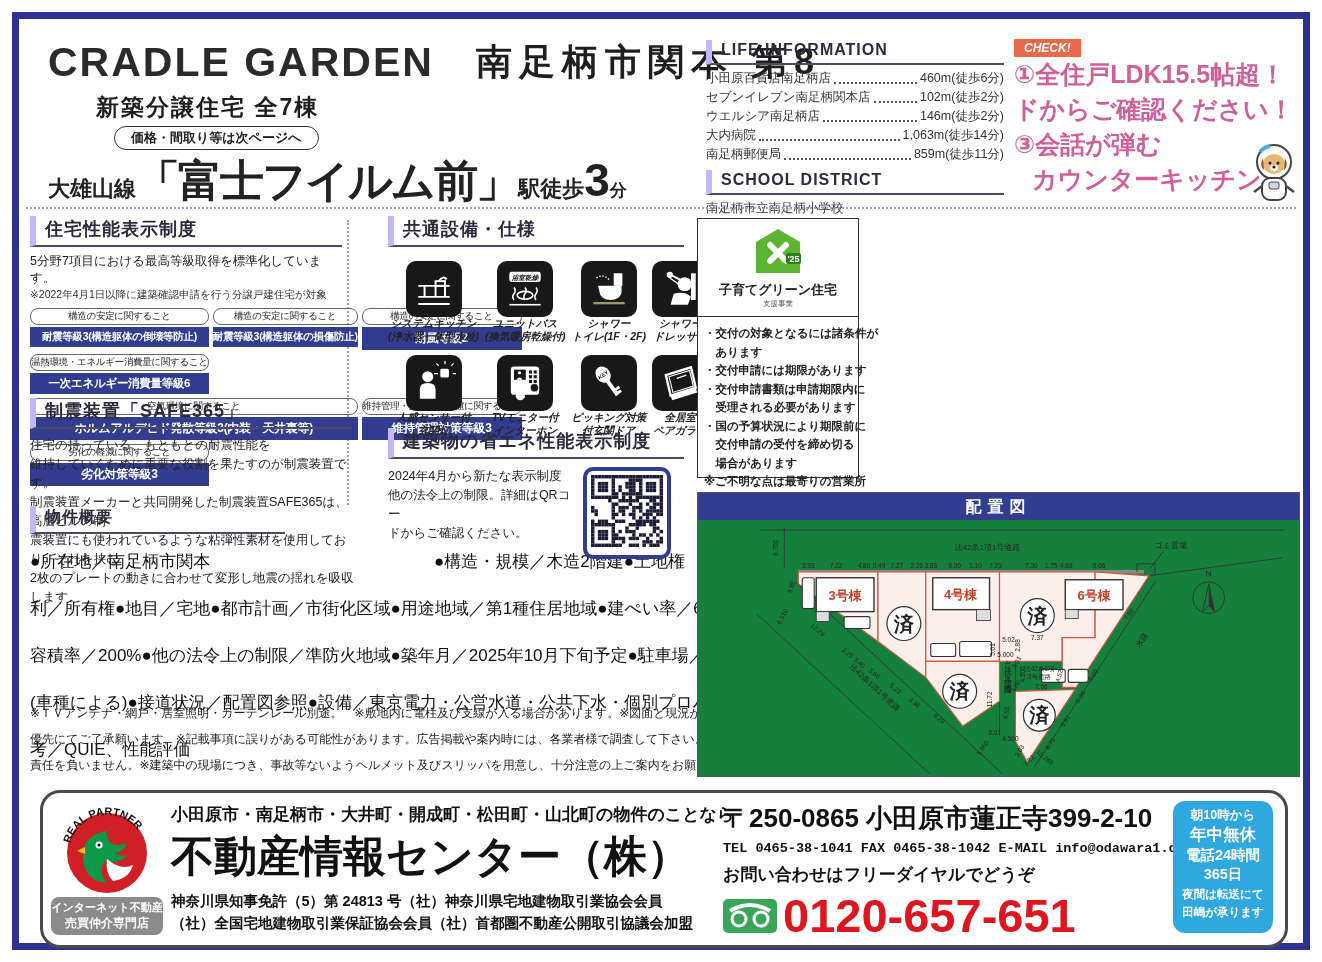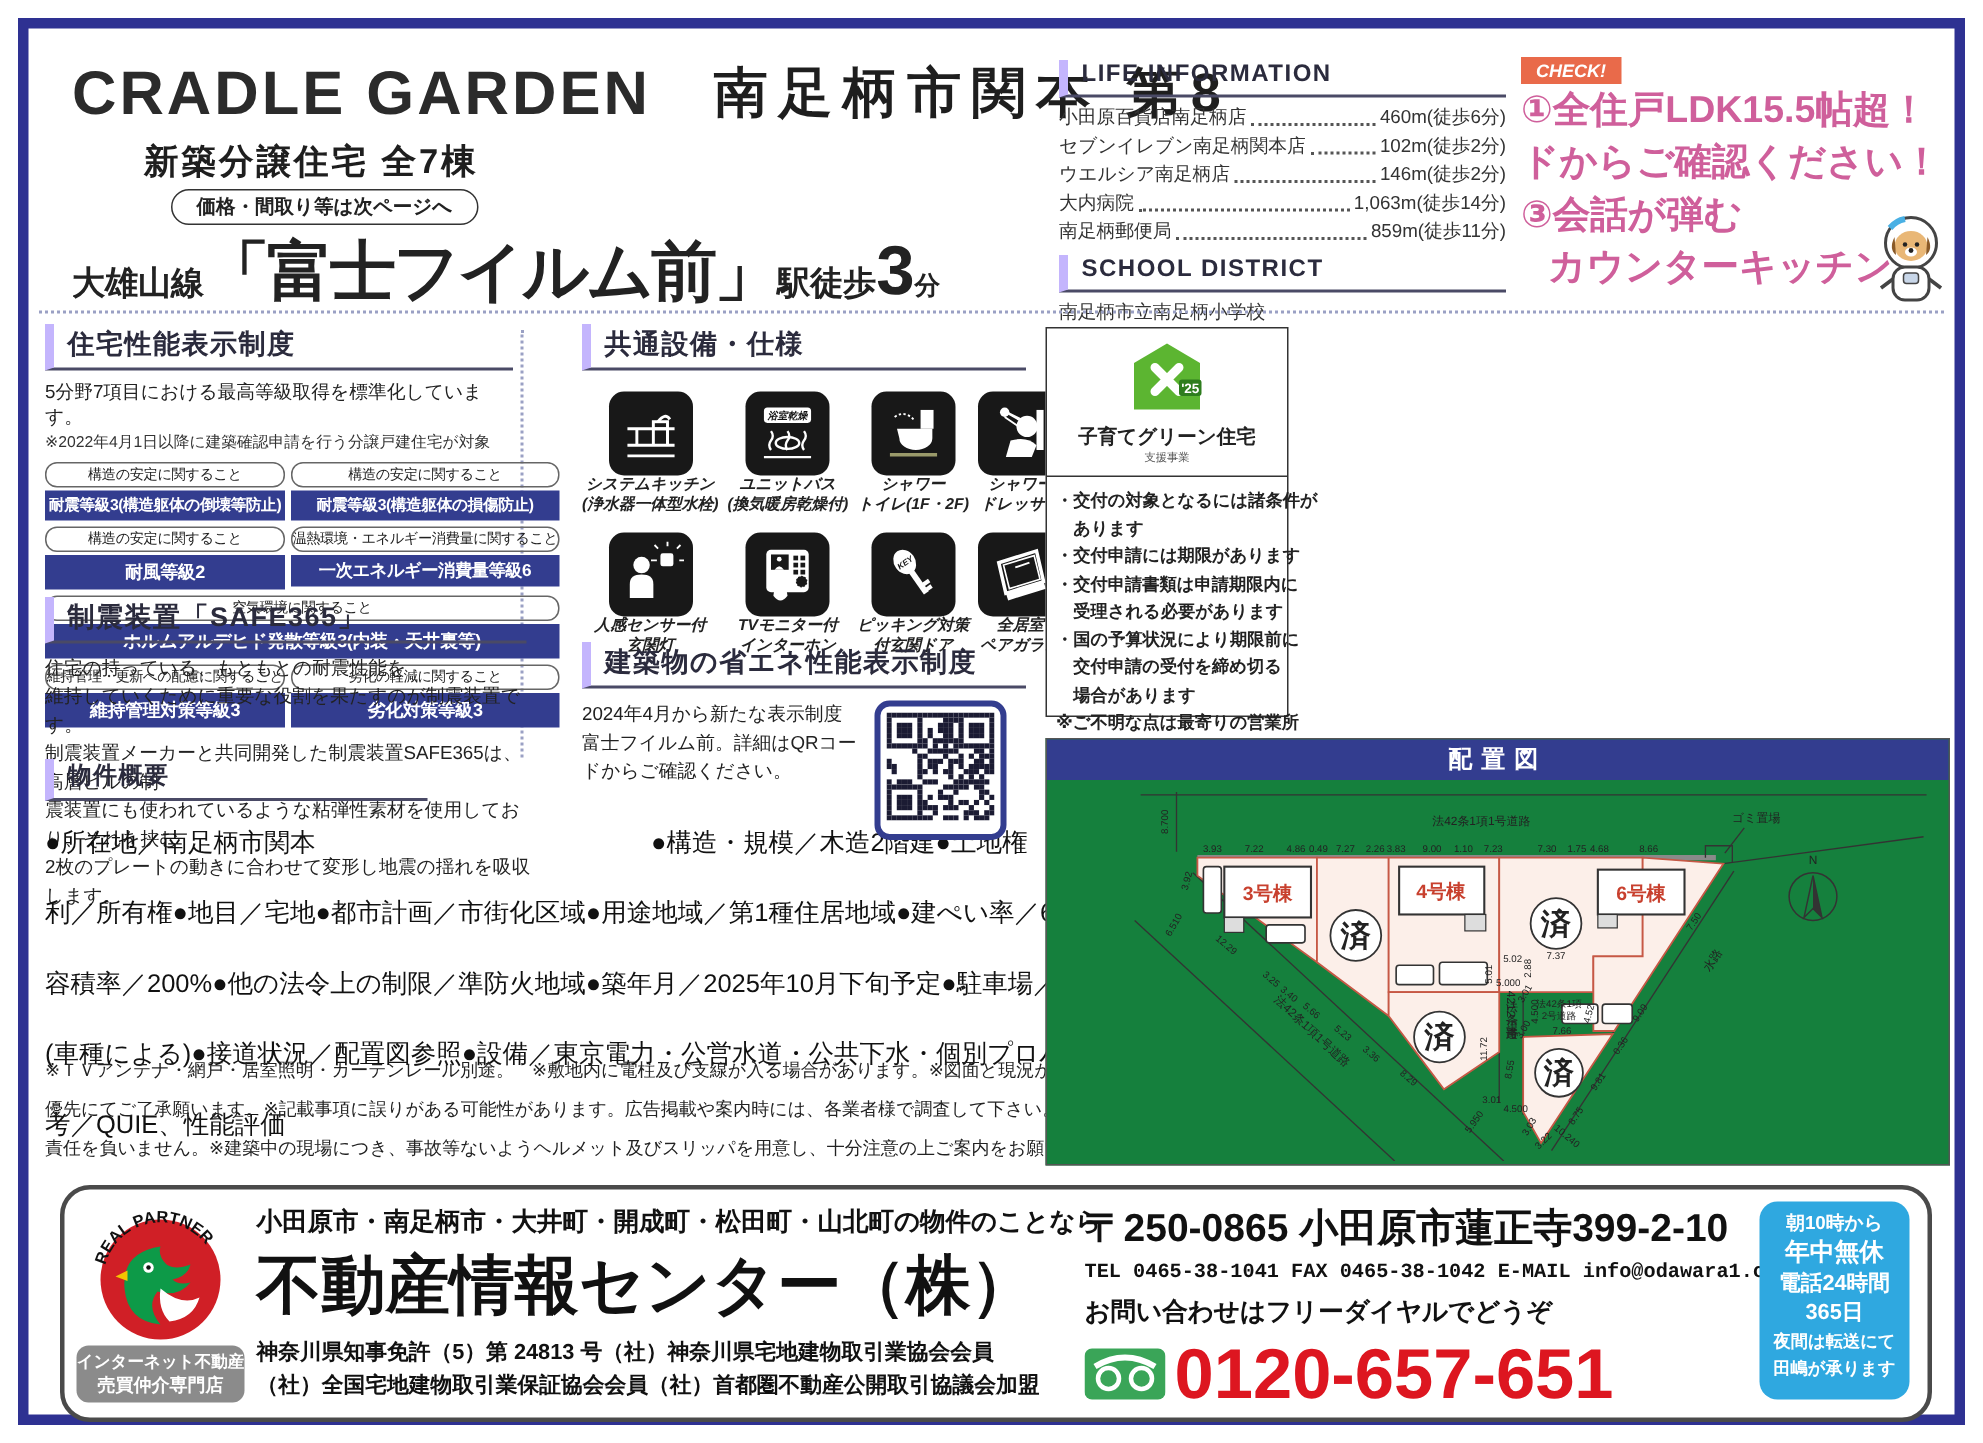--- a/index.html
+++ b/index.html
@@ -11,21 +11,21 @@
   .sec-h{border-left:6px solid #c4b5fd;border-bottom:2px solid #4a4a66;padding:1px 0 4px 9px;
          font-weight:bold;color:#2b2b3d;letter-spacing:1px;}
   .dotted-h{border-top:2px dotted #9aa0c4;}
   .dotted-v{border-left:2px dotted #9aa0c4;}
   
   .li-row{display:flex;align-items:flex-end;font-size:12.5px;line-height:19px;color:#333;}
   .li-row .fill{flex:1;border-bottom:2px dotted #555;margin:0 3px 4px 3px;}
   
   .check-line{font-size:25px;font-weight:bold;color:#cf5f9b;line-height:35px;white-space:nowrap;}
   
-  .perf{display:grid;grid-template-columns:1fr 1fr;gap:4px;}
+  .perf{display:grid;grid-template-columns:1fr 1fr 1fr;gap:4px;}
   .perf-cell{display:flex;flex-direction:column;gap:2px;}
   .perf-cat{border:1px solid #666;border-radius:8px;font-size:9.5px;text-align:center;
             padding:1px 0;white-space:nowrap;overflow:hidden;color:#222;letter-spacing:-0.3px;}
   .perf-grade{background:#333d8f;color:#fff;font-weight:bold;font-size:12px;text-align:center;
               padding:3px 0;white-space:nowrap;overflow:hidden;letter-spacing:-0.3px;}
   .span2{grid-column:1 / span 2;}
   
   .eq-grid{display:grid;grid-template-columns:repeat(4,1fr);row-gap:12px;column-gap:6px;font-style:italic;}
   .eq-item{display:flex;flex-direction:column;align-items:center;}
   .eq-icon{width:56px;height:56px;background:#181818;border-radius:10px;display:flex;align-items:center;justify-content:center;}
@@ -327,21 +327,21 @@
         <div class="eq-l">ペアガラス</div>
       </div>
     </div>
   </div>
 
   <div class="abs" style="left:388px;top:428px;width:296px;">
     <div class="sec-h" style="font-size:18px;">建築物の省エネ性能表示制度</div>
     <div style="display:flex;margin-top:8px;gap:10px;">
       <div style="font-size:12.5px;line-height:19px;color:#222;width:185px;">
         <div>2024年4月から新たな表示制度</div>
-        <div>富士フイルム前。詳細はQRコー</div>
+        <div>他の法令上の制限。詳細はQRコー</div>
         <div>ドからご確認ください。</div>
       </div>
       <div style="border:4px solid #333d8f;border-radius:10px;padding:4px;background:#fff;">
         <svg id="qr" width="72" height="72" viewBox="0 0 72 72">
             <rect x="0" y="0" width="3.4285714285714284" height="3.4285714285714284" fill="#1b1b33"></rect>
             <rect x="3.4285714285714284" y="0" width="3.4285714285714284" height="3.4285714285714284" fill="#1b1b33"></rect>
             <rect x="6.857142857142857" y="0" width="3.4285714285714284" height="3.4285714285714284" fill="#1b1b33"></rect>
             <rect x="10.285714285714285" y="0" width="3.4285714285714284" height="3.4285714285714284" fill="#1b1b33"></rect>
             <rect x="13.714285714285714" y="0" width="3.4285714285714284" height="3.4285714285714284" fill="#1b1b33"></rect>
             <rect x="17.142857142857142" y="0" width="3.4285714285714284" height="3.4285714285714284" fill="#1b1b33"></rect>

